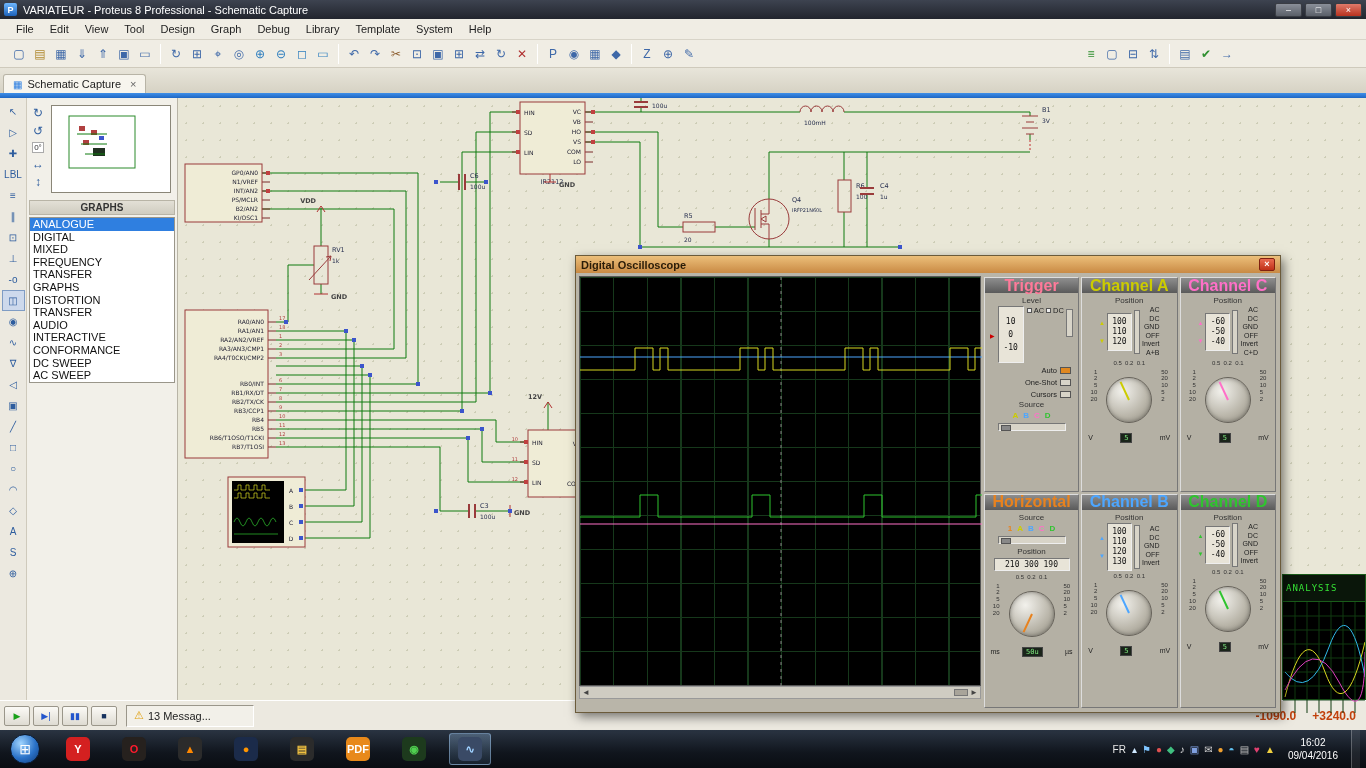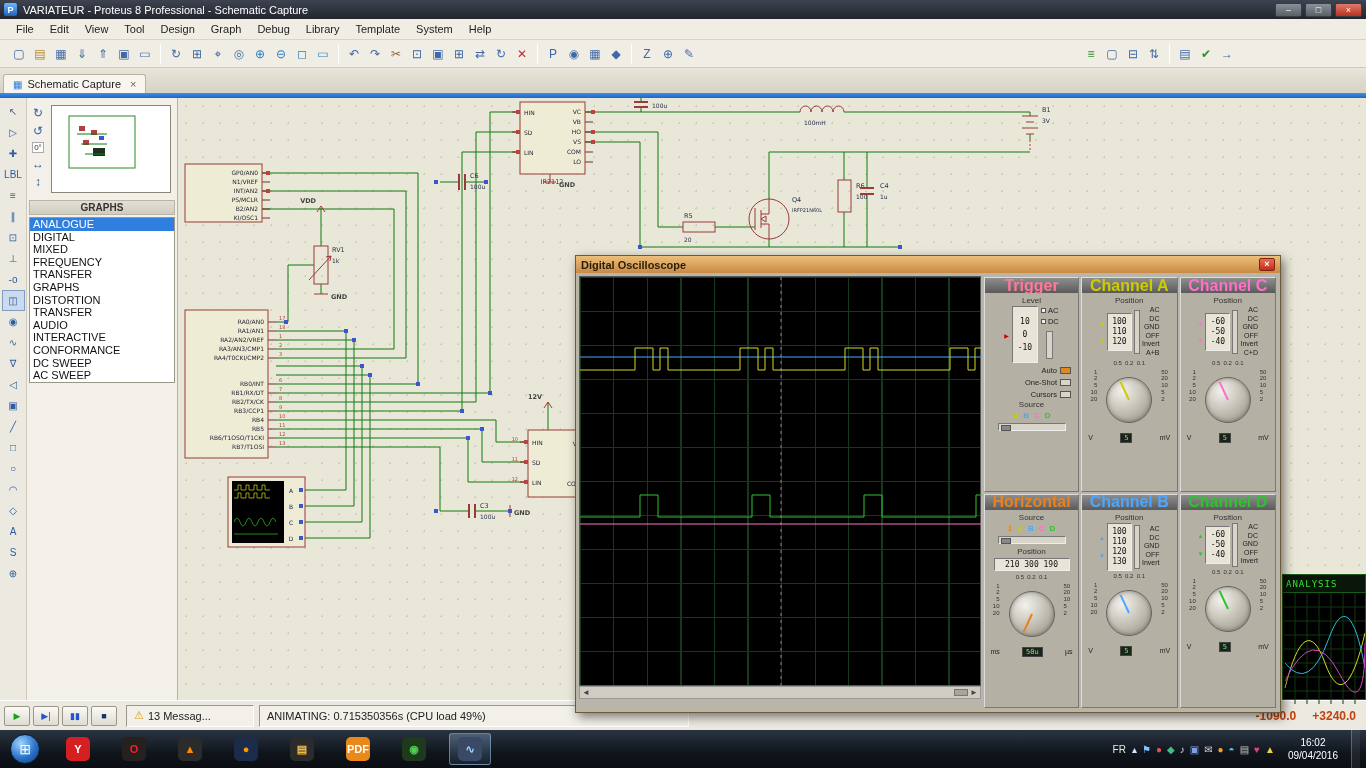--- a/index.html
+++ b/index.html
@@ -83,21 +83,21 @@
   .phead{height:15px;flex:0 0 15px;background:linear-gradient(#8e8e8e,#5a5a5a);display:flex;align-items:center;justify-content:center;font-size:16px;font-weight:bold}
   .t-trig{color:#ff7a9a}.t-horiz{color:#e8821e}
   .pbody{flex:1;padding:2px;font-size:8px;color:#222;display:flex;flex-direction:column;align-items:center}
   .plabel{font-size:8px;margin:1px 0;color:#333}
   .trig-row{display:flex;gap:3px;align-items:flex-start}
   .marker{color:#c00;font-size:6px;margin-top:26px}
   .vdisp{background:#e8e4d8;border:1px solid;border-color:#777 #eee #eee #777;font-family:"DejaVu Sans Mono",monospace;font-size:8px;text-align:center;white-space:pre-line;color:#111}
   .vdisp.lvl{width:26px;line-height:13px;padding:8px 0}
   .vdisp.ch{width:25px;line-height:10px;padding:3px 0}
   .hdisp{width:76px;background:#e8e4d8;border:1px solid;border-color:#777 #eee #eee #777;font-family:"DejaVu Sans Mono",monospace;font-size:8px;text-align:center;color:#111;padding:1px 0;margin:1px 0}
-  .acdc{display:flex;flex-direction:column;font-size:7.5px;gap:2px;align-items:flex-start}
+  .acdc{display:flex;flex-direction:row;font-size:7.5px;gap:2px;align-items:flex-start}
   .radio{width:5px;height:5px;border:1px solid #555;background:#eee;display:inline-block;margin-right:2px}
   .vtrack{width:7px;height:28px;background:#d8d4c8;border:1px solid #777;margin:3px auto 0}
   .btnrow{display:flex;align-items:center;gap:3px;margin-top:3px;width:100%;justify-content:flex-end;padding-right:5px;font-size:7.5px}
   .led{width:11px;height:7px;border:1px solid #555;background:#d8d4c8}
   .led.on{background:#e08820}
   .src-letters{display:flex;gap:5px;font-weight:bold;font-size:8px;margin:1px 0;align-items:center}
   .h1{color:#e8821e}
   .hslider{width:68px;height:8px;background:#d8d4c8;border:1px solid;border-color:#777 #eee #eee #777;position:relative;margin:2px 0}
   .hslider::after{content:"";position:absolute;left:2px;top:1px;width:8px;height:4px;background:#888;border:1px solid #555}
   .posrow{display:flex;gap:2px;align-items:center}
@@ -130,21 +130,21 @@
   .tapp{width:42px;height:32px;border-radius:3px;display:flex;align-items:center;justify-content:center;margin:0 7px}
   .tapp.active{background:linear-gradient(rgba(150,190,230,.35),rgba(60,90,120,.25));border:1px solid rgba(160,200,240,.5)}
   .tglyph{width:24px;height:24px;border-radius:5px;display:flex;align-items:center;justify-content:center;font-size:11px;font-weight:bold}
   .tray{margin-left:auto;display:flex;align-items:center;gap:6px;color:#e8e8e8;font-size:10px;padding-right:4px}
   .trayicon{font-size:10px}
   .clock{text-align:center;font-size:10px;line-height:13px;color:#fff;padding:0 7px}
   .showdesk{width:9px;height:38px;background:rgba(255,255,255,.07);border-left:1px solid rgba(255,255,255,.25)}
 
   
   .analysis{position:absolute;left:1282px;top:574px;width:84px;height:126px;background:#000;border:1px solid #1a5c1a;z-index:40}
-  .an-title{height:18px;background:#0a160a;color:#35e035;font-size:9px;font-family:"DejaVu Sans Mono",monospace;display:flex;align-items:center;padding:0 3px;letter-spacing:1px;border-bottom:1px solid #1a5c1a}
+  .an-title{height:27px;background:#0a160a;color:#35e035;font-size:9px;font-family:"DejaVu Sans Mono",monospace;display:flex;align-items:center;padding:0 3px;letter-spacing:1px;border-bottom:1px solid #1a5c1a}
 </style>
 </head>
 <body>
 
 <div class="app">
 
   <div class="titlebar">
     <span class="title-icon">P</span>
     <span class="title-text">VARIATEUR - Proteus 8 Professional - Schematic Capture</span>
     <span class="winbtns">
@@ -837,23 +837,20 @@
           <span style="color: rgb(34, 85, 204);">▮▮</span>
         </div>
         <div class="pbtn">
           <span style="color: rgb(22, 50, 94);">■</span>
         </div>
       </div>
     <div class="sbox msg">
       <span class="warn">⚠</span>
       <span>13 Messag...</span>
     </div>
-    <div class="sbox anim">
-      <span>ANIMATING: 0.715350356s (CPU load 49%)</span>
-    </div>
     <div class="coords">
       <span>-1090.0</span>
       <span>+3240.0</span>
     </div>
   </div>
 
   <div class="taskbar">
     <div class="startorb">⊞</div>
     <div style="display:flex">
 

